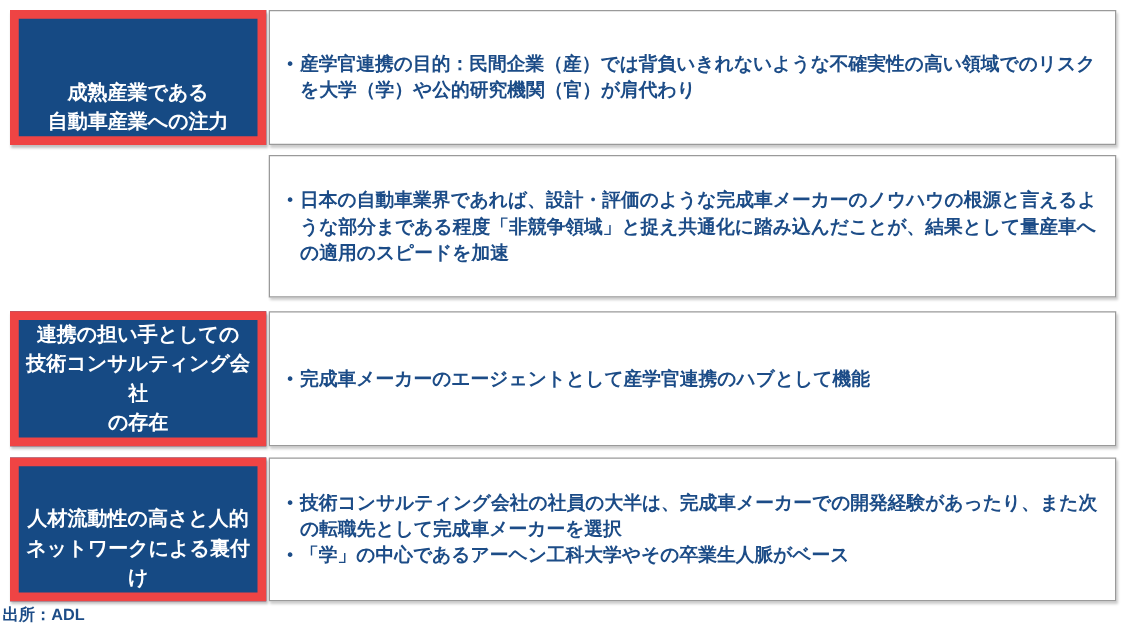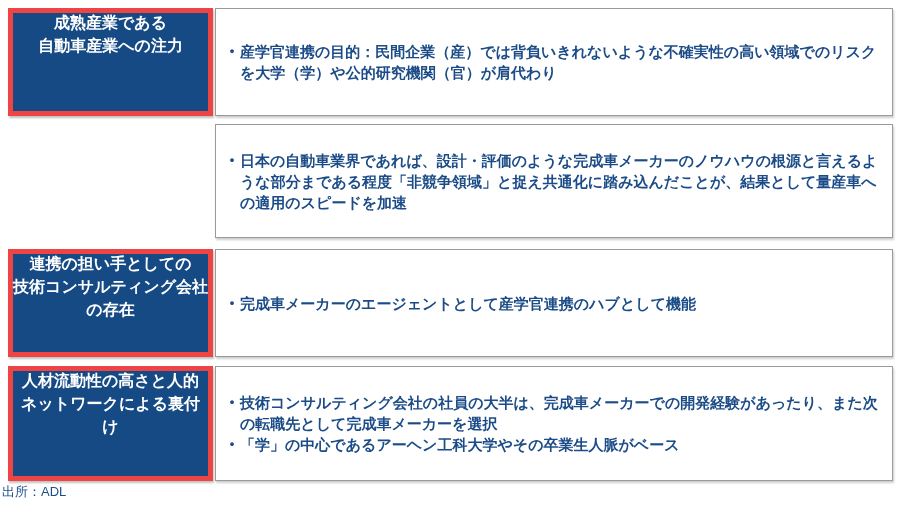--- a/index.html
+++ b/index.html
@@ -20,28 +20,27 @@
     left: 0;
     width: 900px;
   }
   .label-box {
     position: absolute;
     left: 8px;
     width: 205px;
     top: 0;
     bottom: 0;
     background: #164a84;
-    border: 5px solid #ef4444;
+    border: 7px solid #ef4444;
     box-shadow: 1px 2px 2px rgba(0,0,0,0.25);
     box-sizing: border-box;
     display: flex;
-    align-items: flex-start;
+    align-items: flex-end;
     justify-content: center;
     text-align: center;
-    font-family: Liberation Mono, monospace;
   }
   .label-text {
     color: #ffffff;
     font-size: 16px;
     font-weight: bold;
     line-height: 1.45;
     white-space: pre-line;
   }
   .content-box {
     position: absolute;
@@ -75,21 +74,21 @@
   }
   .bullet-text {
     flex: 1 1 auto;
   }
   .source-note {
     position: absolute;
     left: 2px;
     top: 483px;
     color: #1c4c87;
     font-size: 13px;
-    font-weight: normal;
+    font-weight: bold;
   }
   
   #row-0 { top: 8px;   height: 108px; }
   #row-1 { top: 124px; height: 114px; }
   #row-2 { top: 249px; height: 108px; }
   #row-3 { top: 366px; height: 115px; }
 </style>
 </head>
 <body>
 

